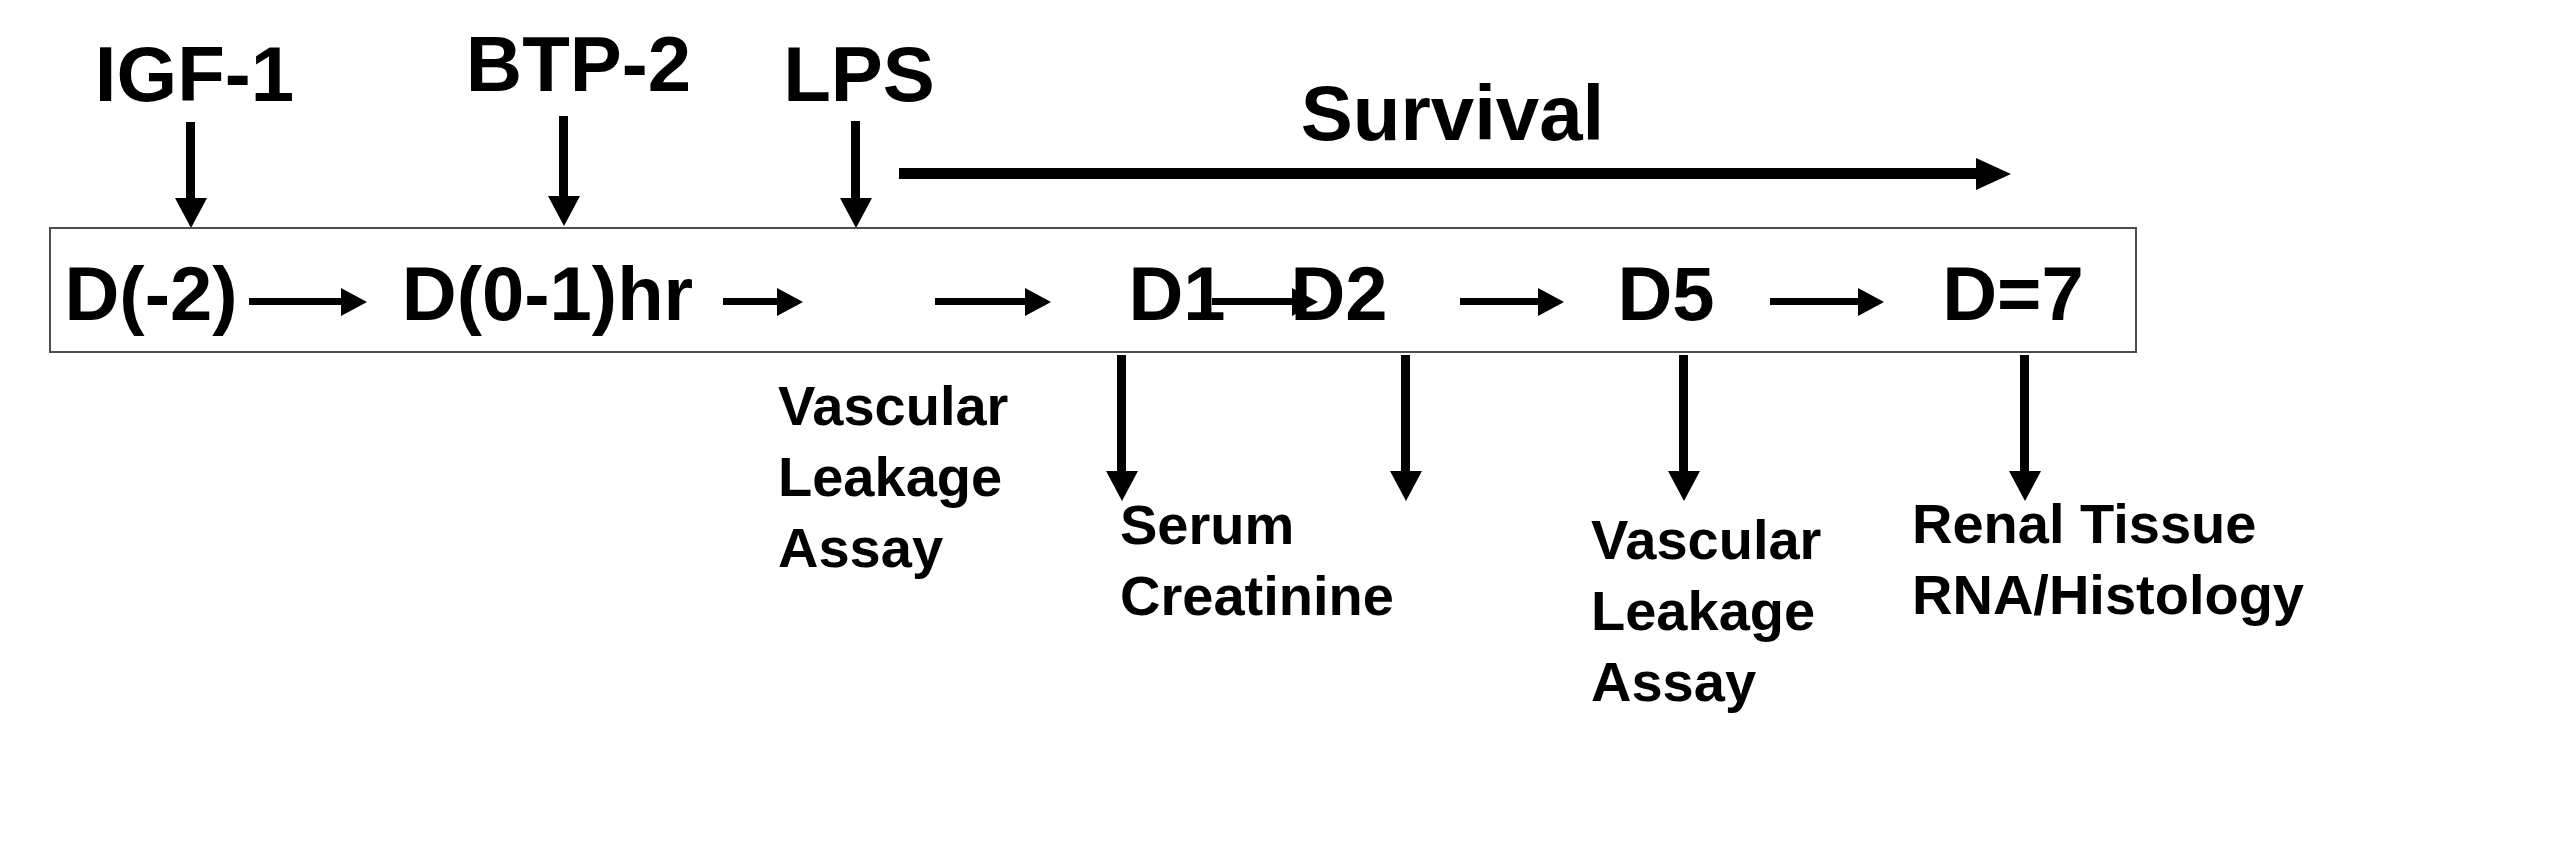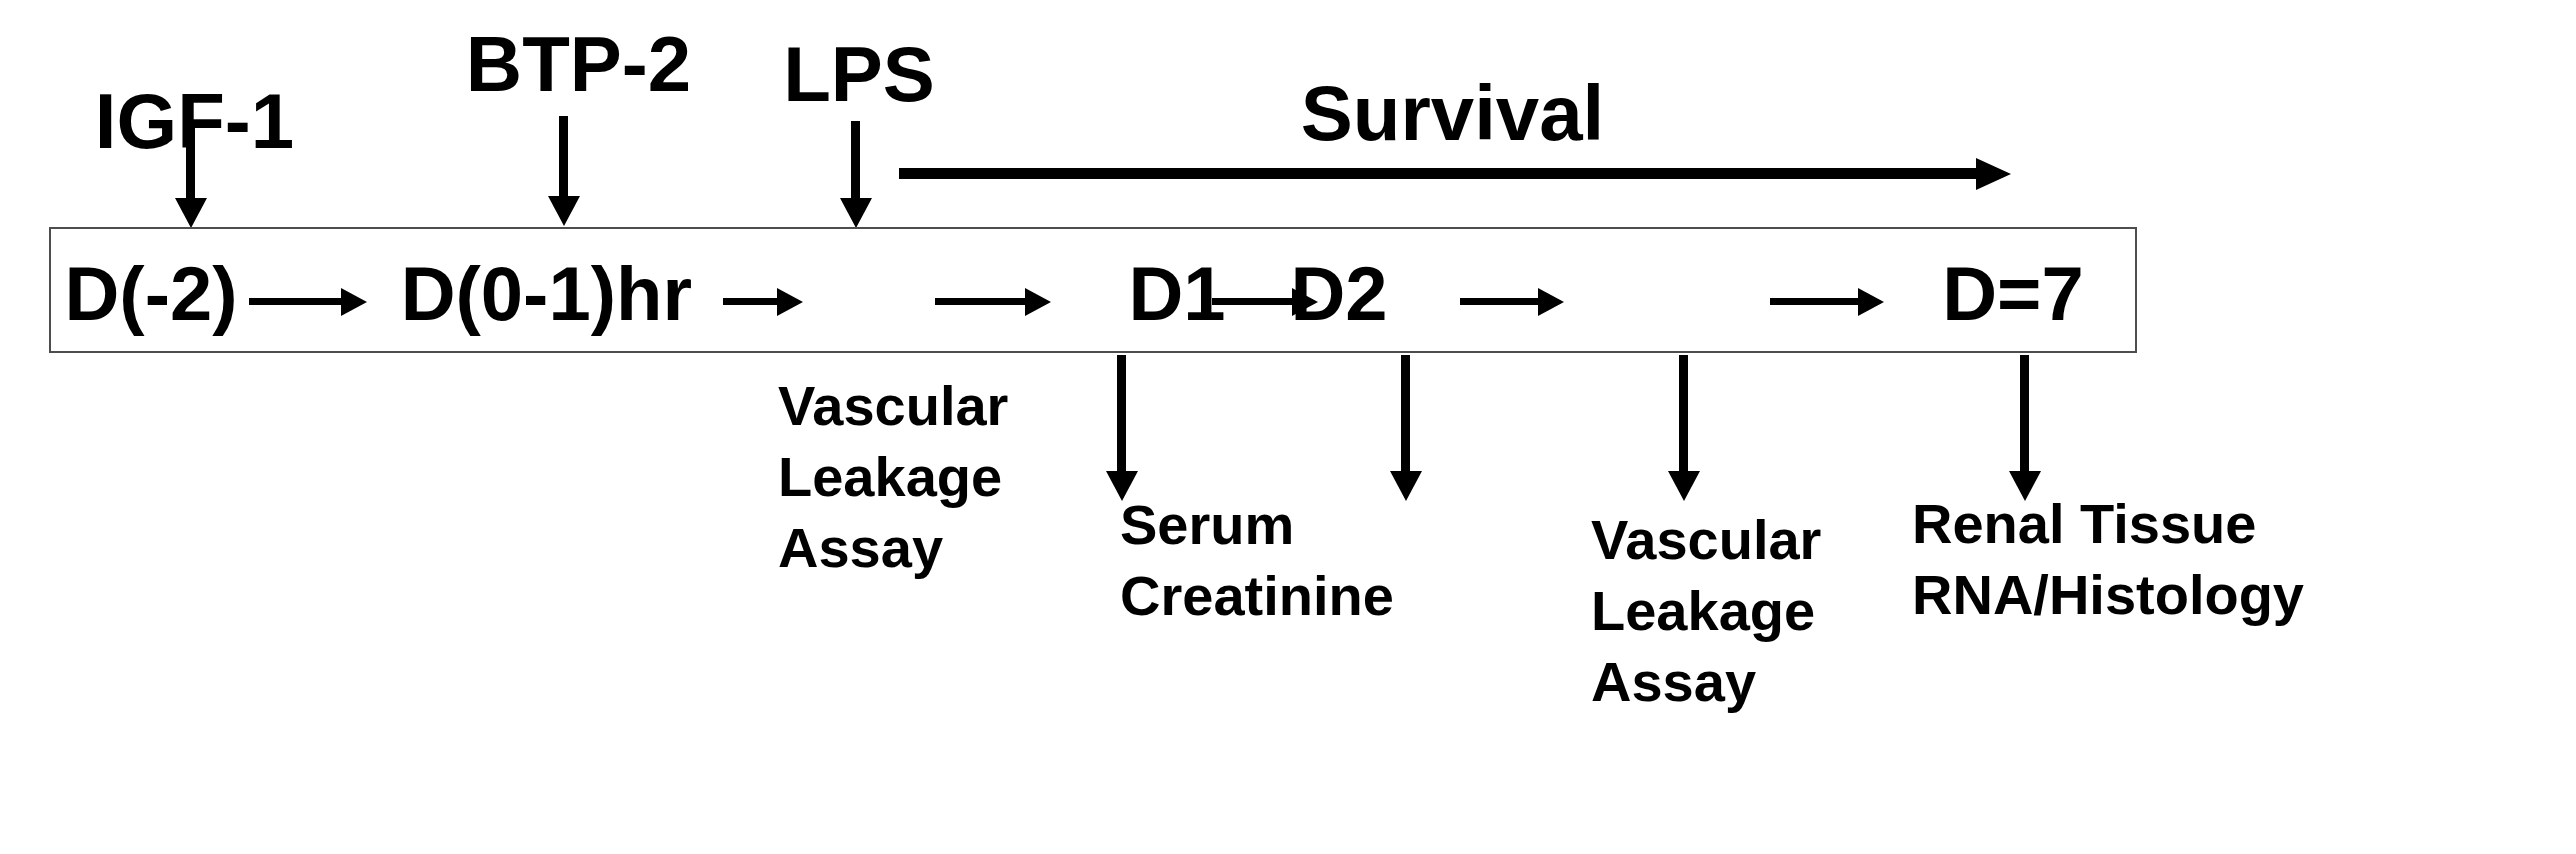--- a/index.html
+++ b/index.html
@@ -108,37 +108,38 @@
     border: solid transparent;
     border-width: 16.7px 0 16.7px 35px;
     border-left-color: #000;
   }
 </style>
 </head>
 <body>
 
 <div class="canvas">
 
-  <div class="toplbl" style="left:88px;  top:35px; width:213px;margin-top:47px;">IGF-1</div>
+  <div class="toplbl" style="left:88px;  top:35px; width:213px;">IGF-1</div>
   <div class="toplbl" style="left:453px; top:25px; width:251px;">BTP-2</div>
   <div class="toplbl" style="left:1276px; top:74px; width:353px;">Survival</div>
 
   <div class="toplbl" style="left:773px; top:35px; width:172px;">LPS</div>
   <div class="survival-arrow"></div>
 
   <div class="varrow" style="left:186px; top:122px; height:76px;"></div>
   <div class="varrow" style="left:559px; top:116px; height:80px;"></div>
   <div class="varrow" style="left:851px; top:121px; height:77px;"></div>
 
   <div class="tbox"></div>
 
   <div class="day" style="left:51px;   width:200px;">D(-2)</div>
-  <div class="day" style="left:367px;  width:325px;text-align:right;">D(0-1)hr</div>
+  <div class="day" style="left:385px;  width:325px;">D(0-1)hr</div>
   <div class="day" style="left:1082px; width:102px;margin-left:44px;">D1</div>
   <div class="day" style="left:1288px; width:102px;">D2</div>
+  <div class="day" style="left:1615px; width:102px;">D5</div>
   <div class="day" style="left:1939px; width:148px;">D=7</div>
 
   <div class="harrow" style="left:249px;  top:298px; width:92px;"></div>
   <div class="harrow" style="left:723px;  top:298px; width:54px;"></div>
   <div class="harrow" style="left:935px; top:298px; width:90px;"></div>
   <div class="harrow" style="left:1212px; top:298px; width:80px;"></div>
   <div class="harrow" style="left:1460px; top:298px; width:78px;"></div>
   <div class="harrow" style="left:1770px; top:298px; width:88px;"></div>
 
   <div class="varrow" style="left:1117px; top:355px; height:116px;"></div>

